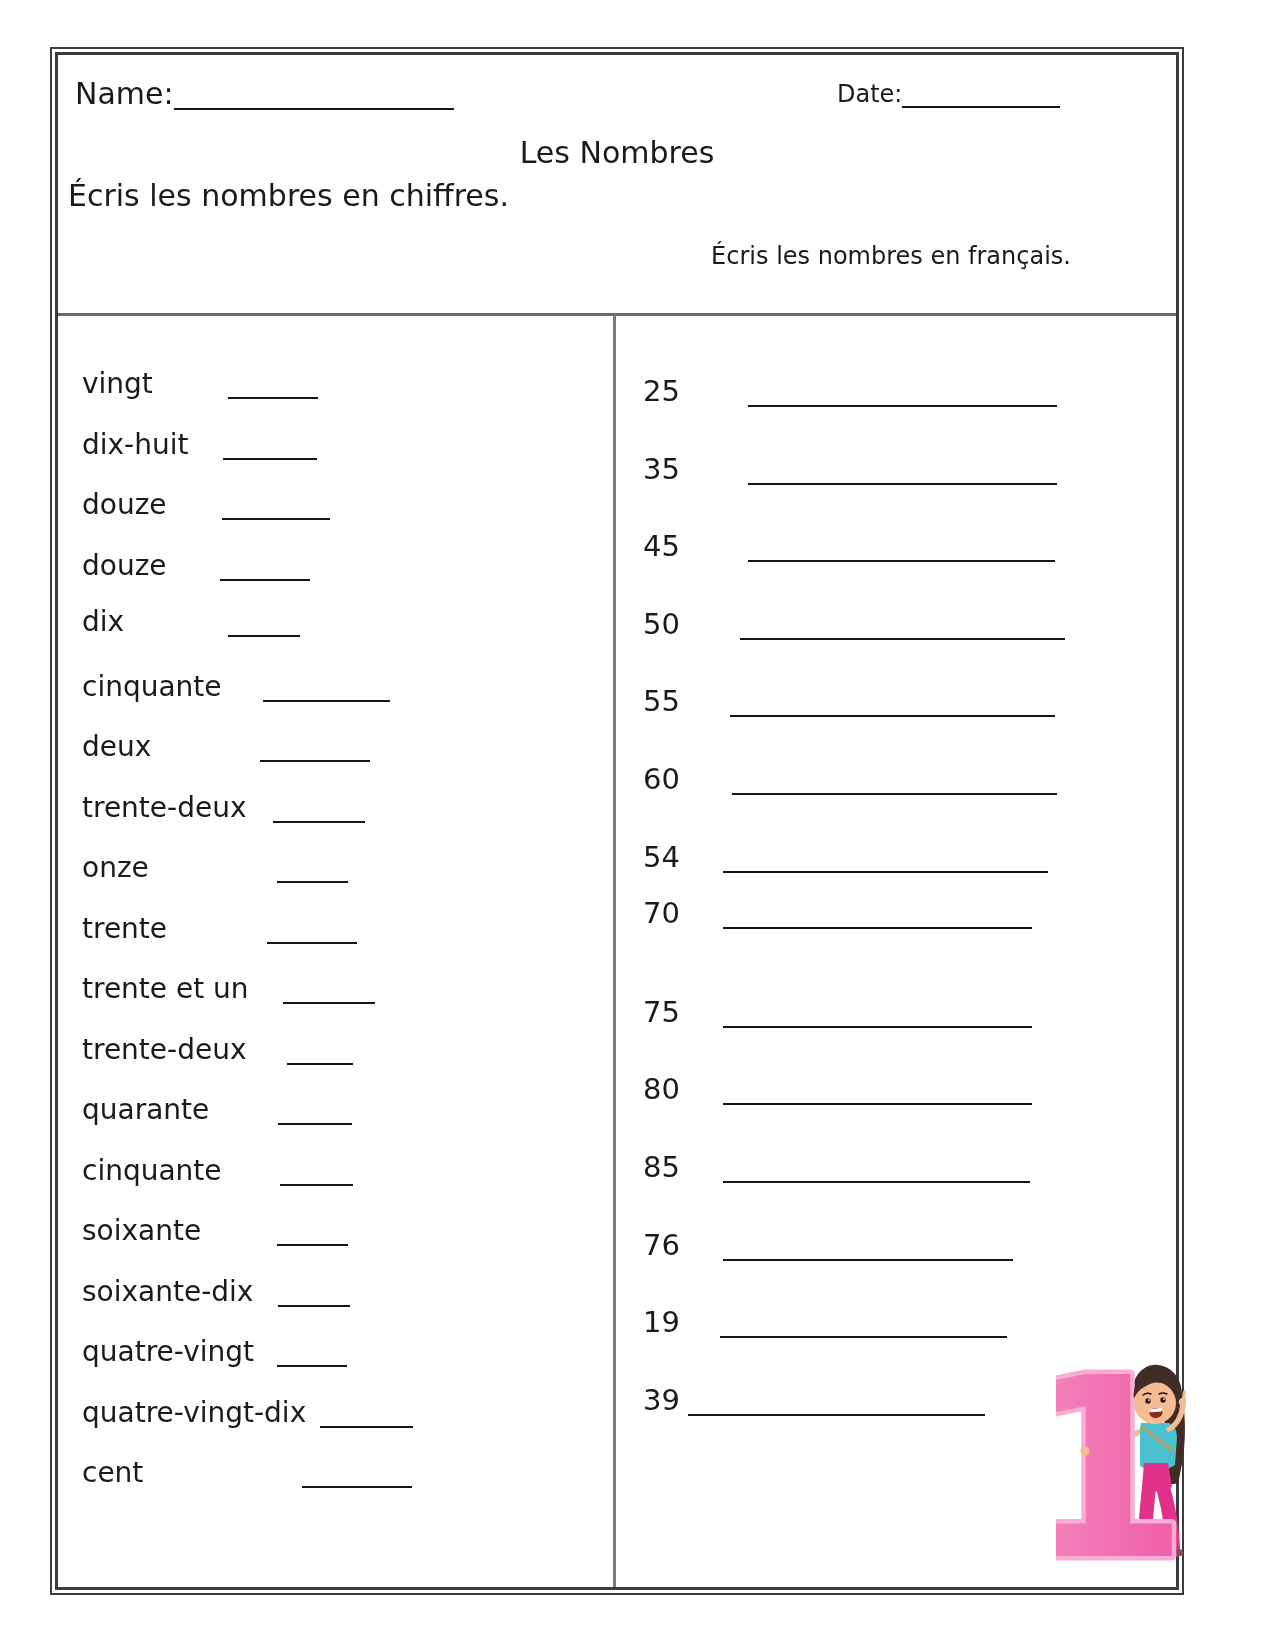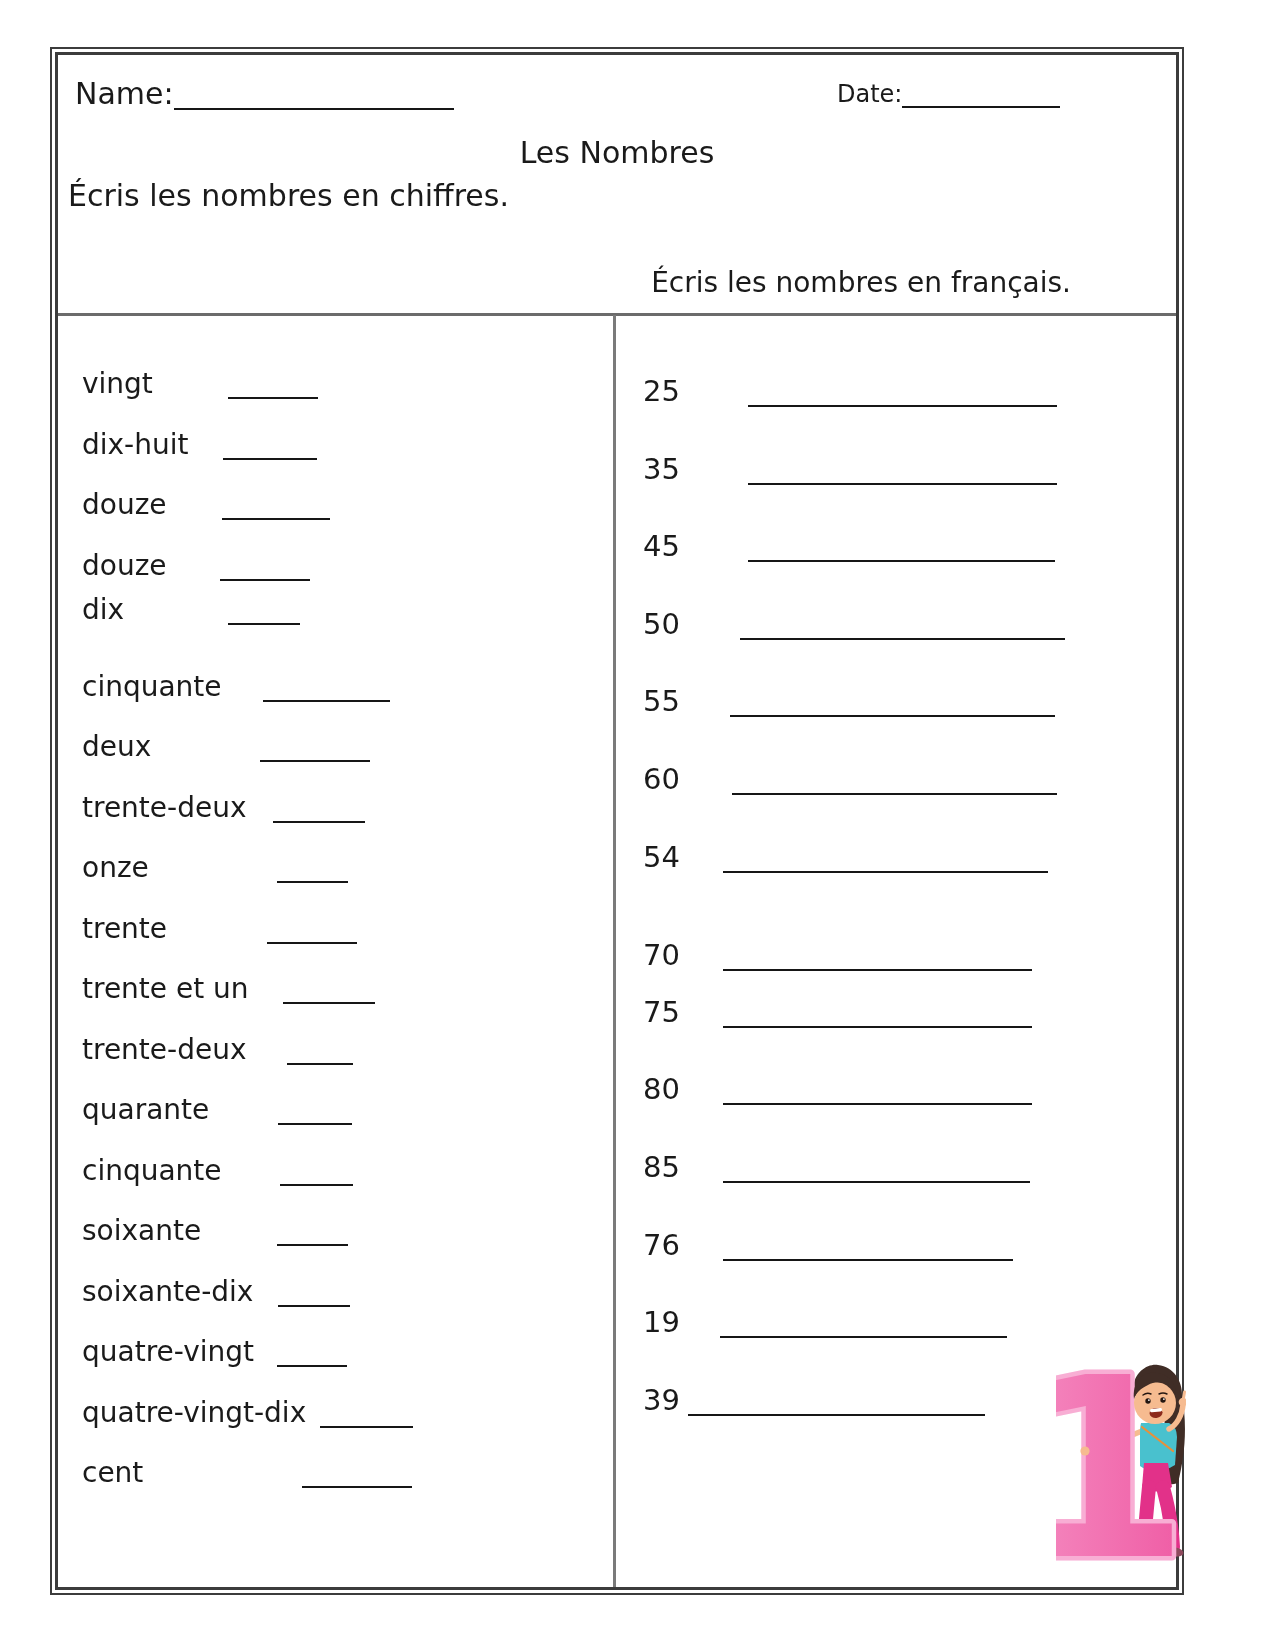--- a/index.html
+++ b/index.html
@@ -9,21 +9,21 @@
         box-sizing:border-box;border:2px solid #3c3c3c;padding:3px;}
   .frame-inner{position:relative;width:100%;height:100%;box-sizing:border-box;
         border:3px solid #3c3c3c;}
   .hdr-name{position:absolute;left:17px;top:22px;font-size:30px;line-height:34px;white-space:nowrap;}
   .hdr-date{position:absolute;left:779px;top:22px;font-size:24px;line-height:34px;white-space:nowrap;}
   .wline{display:inline-block;height:28px;border-bottom:2.5px solid #161616;vertical-align:-6px;}
   .name-line{width:280px;}
   .date-line{width:158px;}
   .title{position:absolute;left:0;right:0;top:81px;text-align:center;font-size:30px;line-height:34px;}
   .instr-left{position:absolute;left:10px;top:124px;font-size:30px;line-height:34px;}
-  .instr-right{position:absolute;right:105px;top:211px;font-size:28px;line-height:34px;}
+  .instr-right{position:absolute;right:105px;top:184px;font-size:24px;line-height:34px;}
   .hrule{position:absolute;left:0;right:0;top:258px;height:2.5px;background:#6b6b6b;}
   .lists{position:absolute;left:0;right:0;top:260px;bottom:0;}
   .vrule{position:absolute;left:555px;top:0;bottom:0;width:2.5px;background:#7a7a7a;}
   .list-layer{position:absolute;inset:0;}
   .lrow,.rrow{position:absolute;left:0;right:0;height:44px;margin-top:30px;}
   .word{position:absolute;left:24px;top:0;font-size:28px;line-height:34px;white-space:nowrap;}
   .num{position:absolute;left:585px;top:0;font-size:29px;line-height:34px;white-space:nowrap;}
   .blank{position:absolute;top:30px;height:0;border-top:2.5px solid #161616;}
   .rrow .blank{top:31px;}
   .mascot{position:absolute;left:998px;top:1296px;width:130px;height:212px;}
@@ -66,21 +66,21 @@
   <div class="lrow" style="top: 143px;">
     <span class="word">douze</span>
     <div class="blank" style="left: 164px; width: 108px;"></div>
   </div>
 
   <div class="lrow" style="top: 203.5px;">
     <span class="word">douze</span>
     <div class="blank" style="left: 162px; width: 90px;"></div>
   </div>
 
-  <div class="lrow" style="top: 248px;">
+  <div class="lrow" style="top: 260px;">
     <span class="word">dix</span>
     <div class="blank" style="left: 170px; width: 72px;"></div>
   </div>
 
   <div class="lrow" style="top: 324.5px;">
     <span class="word">cinquante</span>
     <div class="blank" style="left: 205px; width: 127px;"></div>
   </div>
 
   <div class="lrow" style="top: 385px;">
@@ -177,21 +177,21 @@
   <div class="rrow" style="top: 417px;">
     <span class="num">60</span>
     <div class="blank" style="left: 674px; width: 325px;"></div>
   </div>
 
   <div class="rrow" style="top: 494.6px;">
     <span class="num">54</span>
     <div class="blank" style="left: 665px; width: 325px;"></div>
   </div>
 
-  <div class="rrow" style="top: 593px; padding-left: 44px;">
+  <div class="rrow" style="top: 551px; padding-left: 44px;">
     <span class="num">70</span>
     <div class="blank" style="left: 665px; width: 309px;"></div>
   </div>
 
   <div class="rrow" style="top: 649.8px;">
     <span class="num">75</span>
     <div class="blank" style="left: 665px; width: 309px;"></div>
   </div>
 
   <div class="rrow" style="top: 727.4px;">

